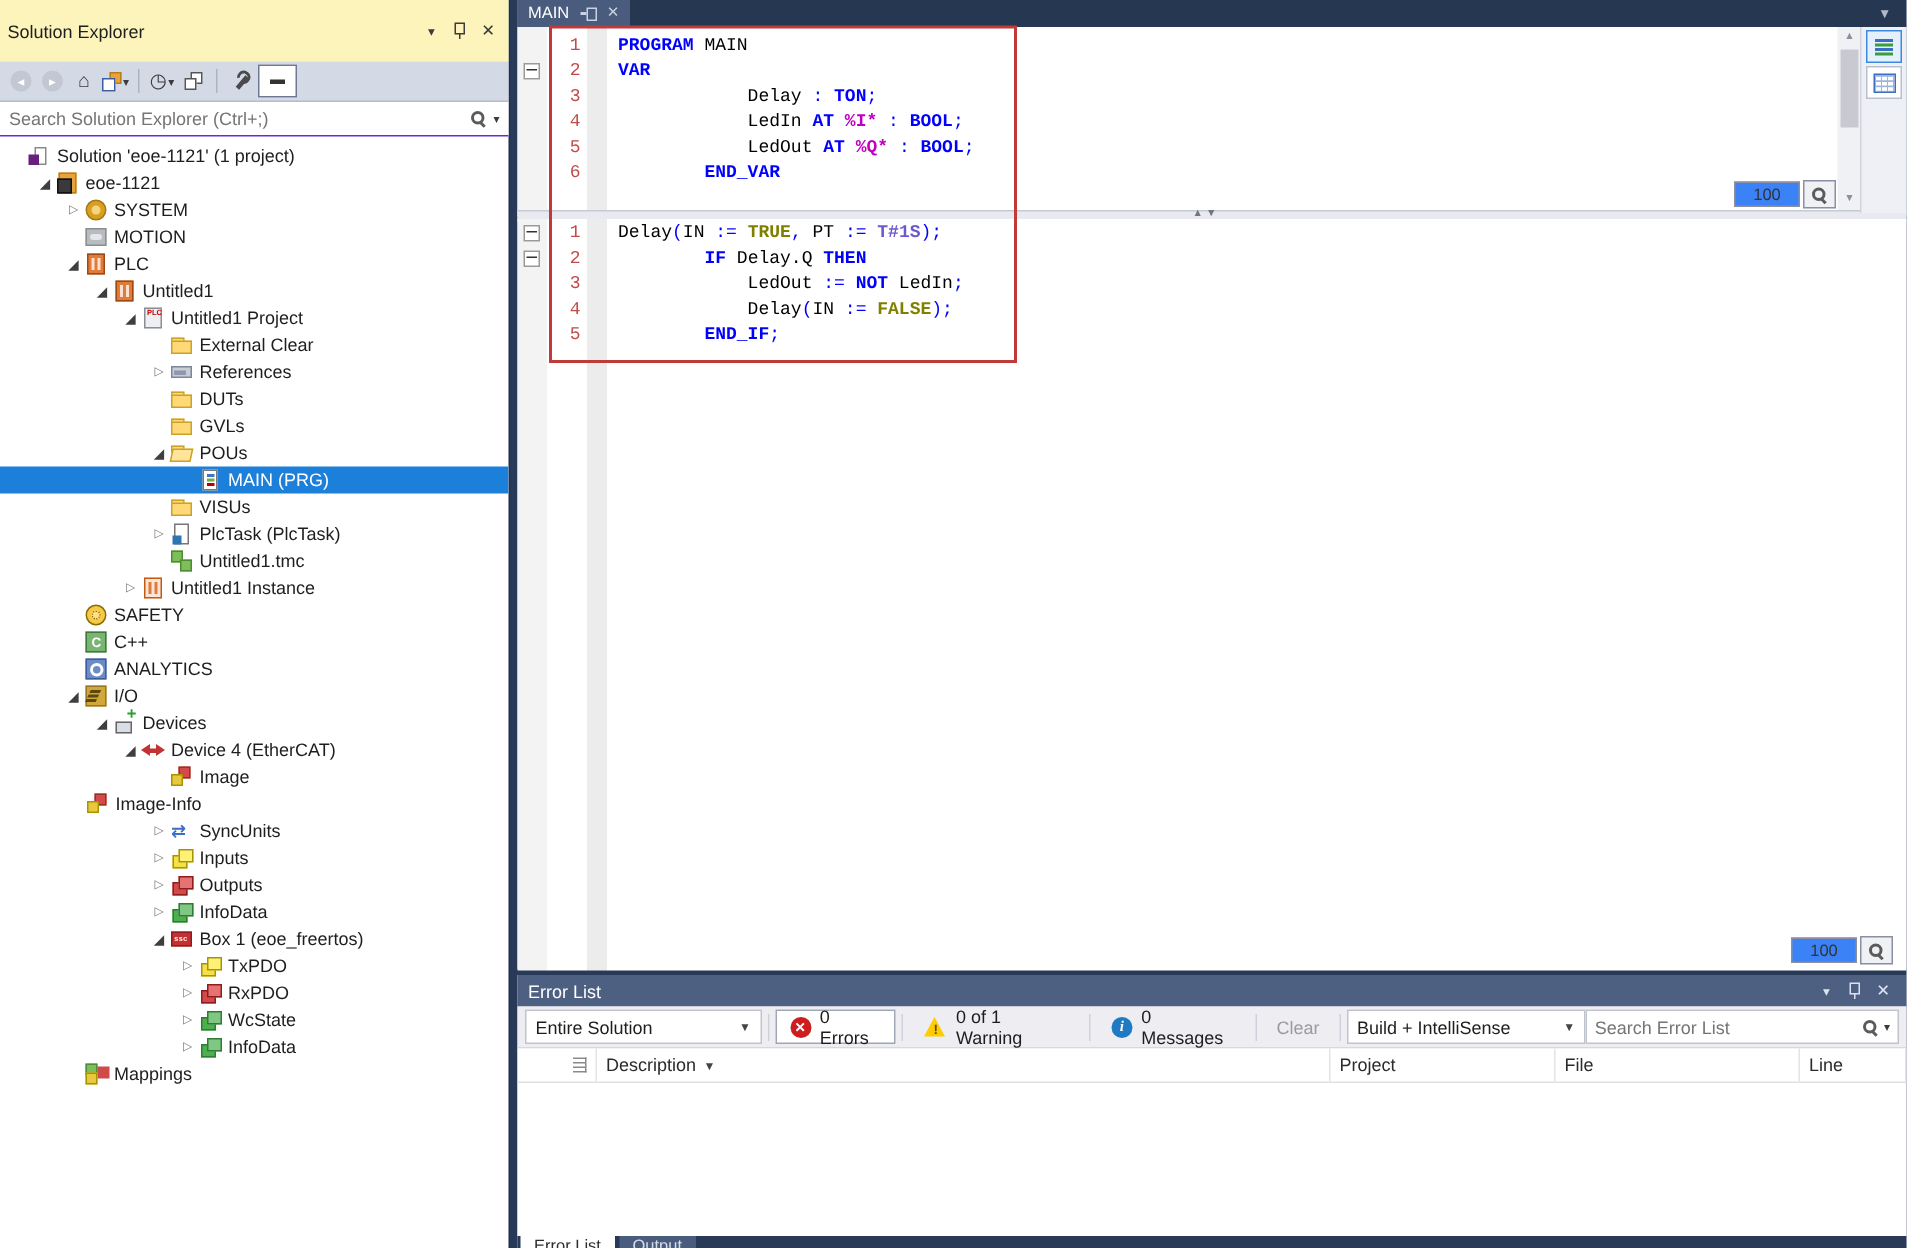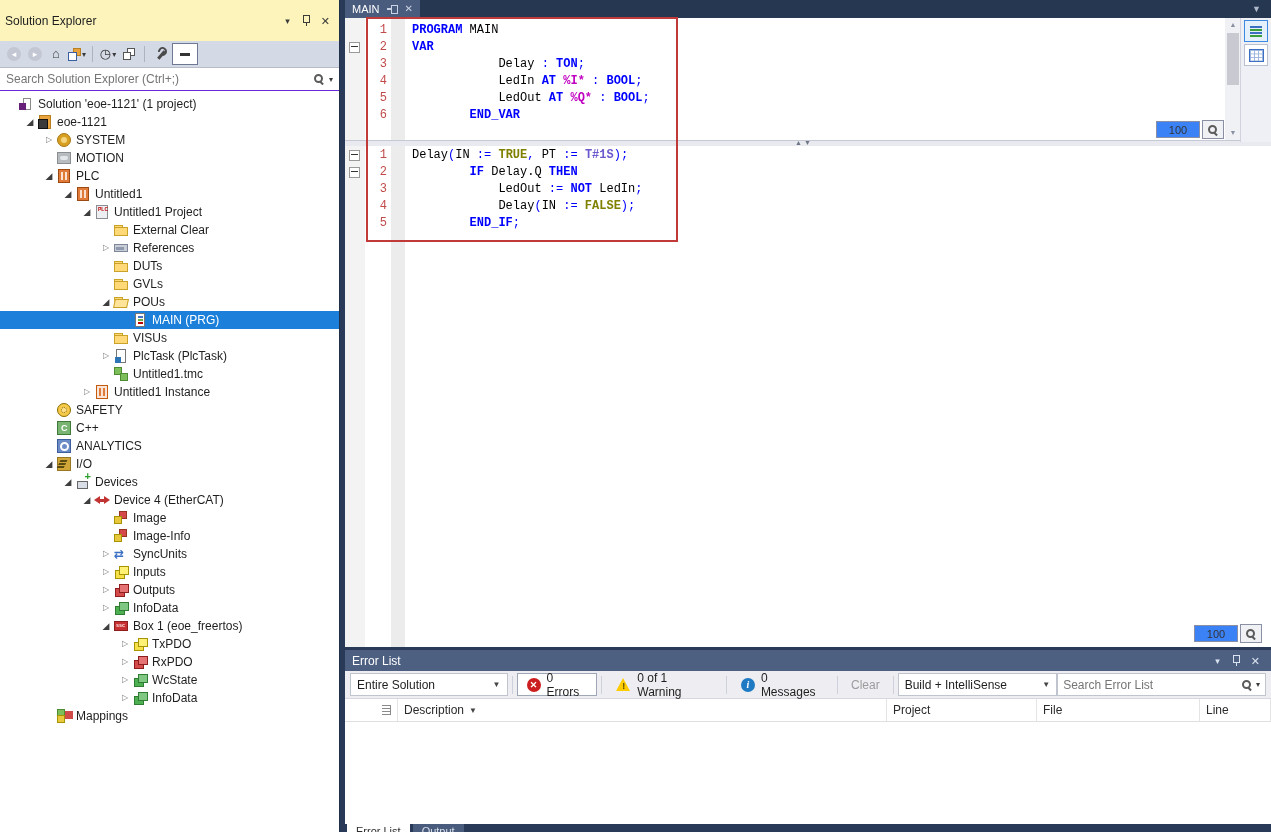--- a/index.html
+++ b/index.html
@@ -359,21 +359,21 @@
       <div class="tree-row" style="padding-left: 80px;">
         <span class="exp open"></span>
         <span class="ti ti-ethercat"></span>
         <span class="tlabel">Device 4 (EtherCAT)</span>
       </div>
       <div class="tree-row" style="padding-left: 99px;">
         <span class="exp"></span>
         <span class="ti ti-image"></span>
         <span class="tlabel">Image</span>
       </div>
-      <div class="tree-row" style="padding-left: 99px;">
+      <div class="tree-row" style=" margin-left: 43px;">
         <span class="exp"></span>
         <span class="ti ti-image"></span>
         <span class="tlabel">Image-Info</span>
       </div>
       <div class="tree-row" style="padding-left: 99px;">
         <span class="exp closed"></span>
         <span class="ti ti-sync"></span>
         <span class="tlabel">SyncUnits</span>
       </div>
       <div class="tree-row" style="padding-left: 99px;">

